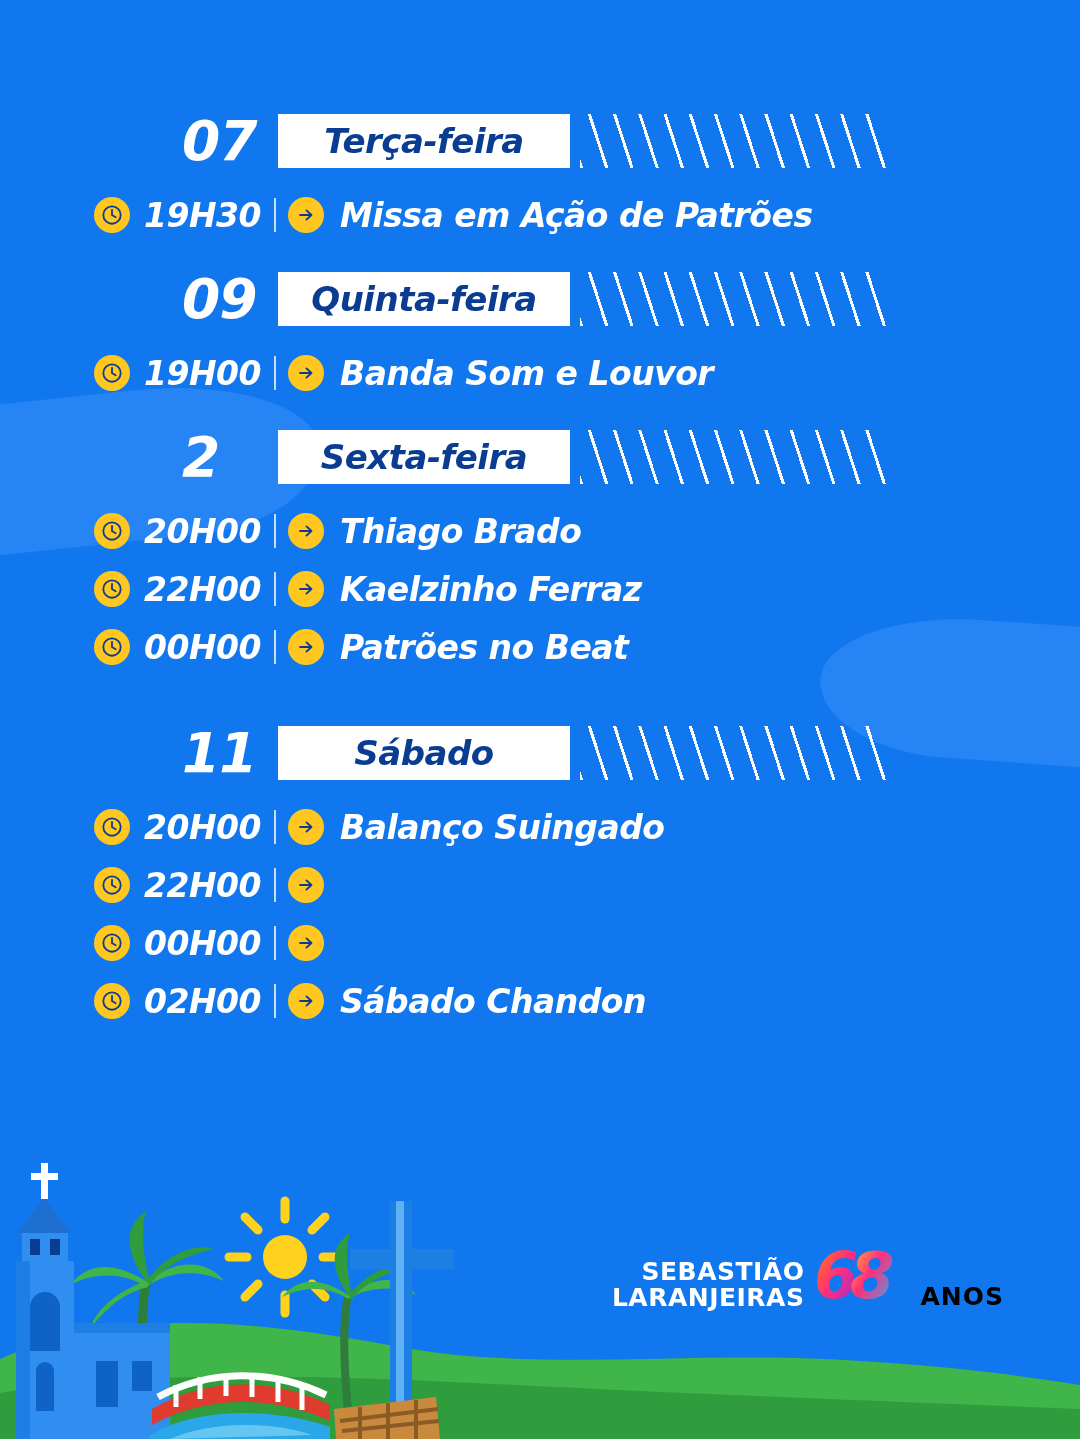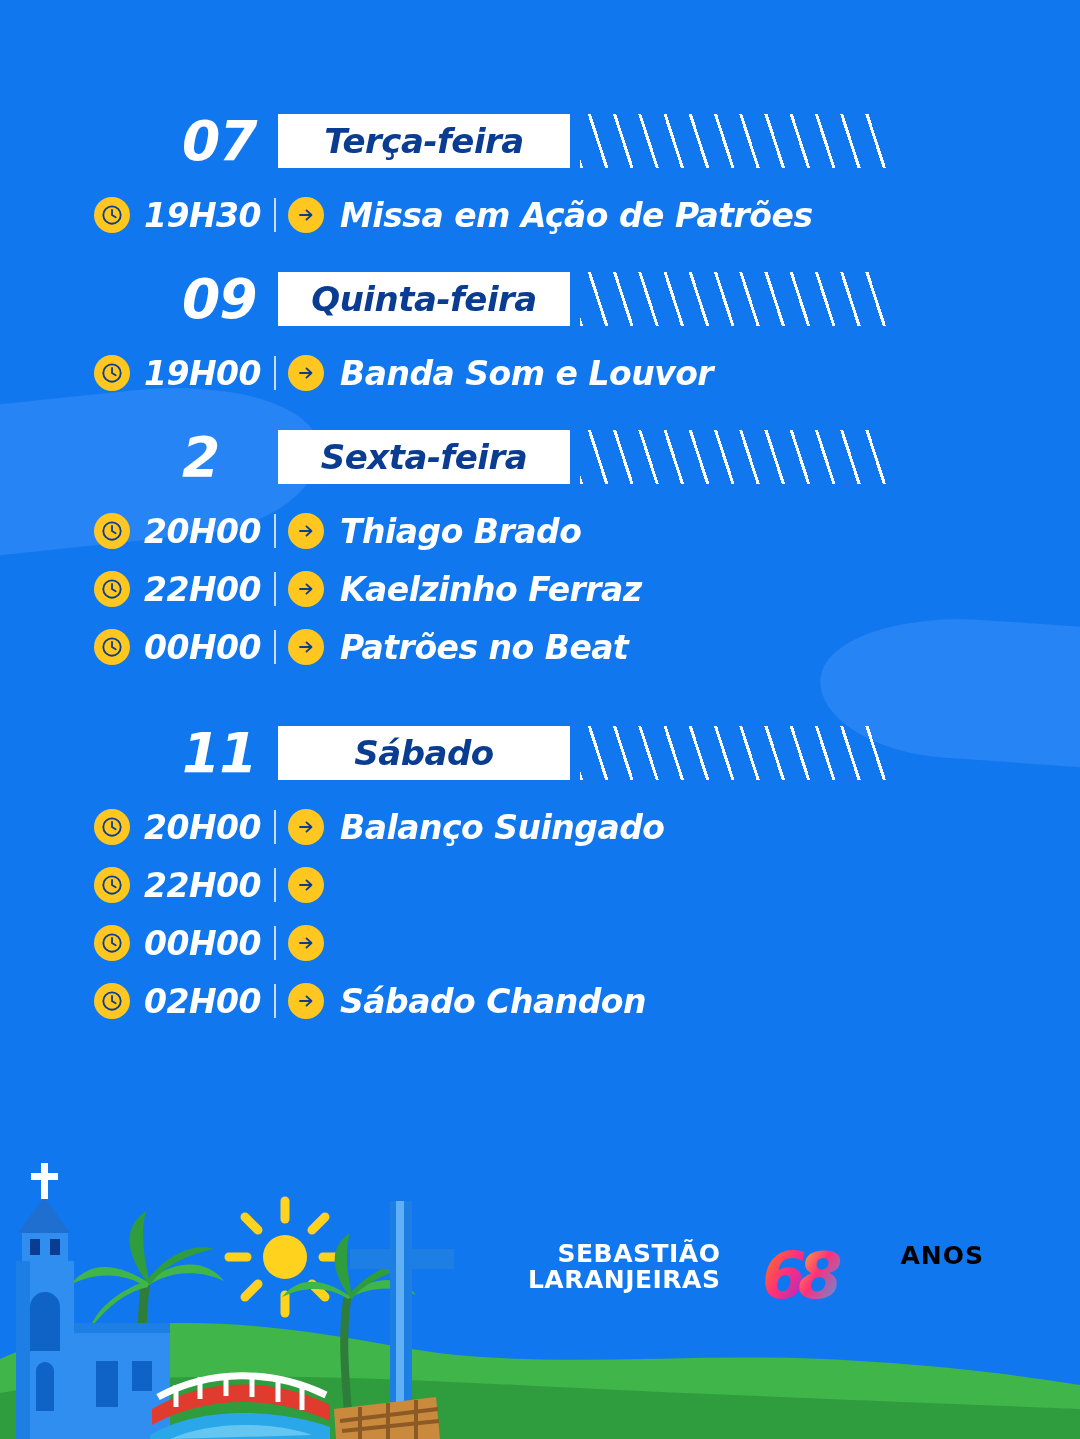--- a/index.html
+++ b/index.html
@@ -149,26 +149,25 @@
     bottom: 0;
     width: 1080px;
     height: 330px;
     z-index: 2;
     pointer-events: none;
   }
 
   
   .footer-logo {
     position: absolute;
-    right: 96px;
+    right: 76px;
     bottom: 128px;
     z-index: 4;
     display: flex;
-    align-items: flex-start;
-    gap: 32px;
+    align-items: flex-end;
   }
   .city-name {
     color: #ffffff;
     font-size: 25px;
     font-weight: bold;
     line-height: 1.05;
     letter-spacing: .5px;
     text-align: right;
   }
   .anniv {

